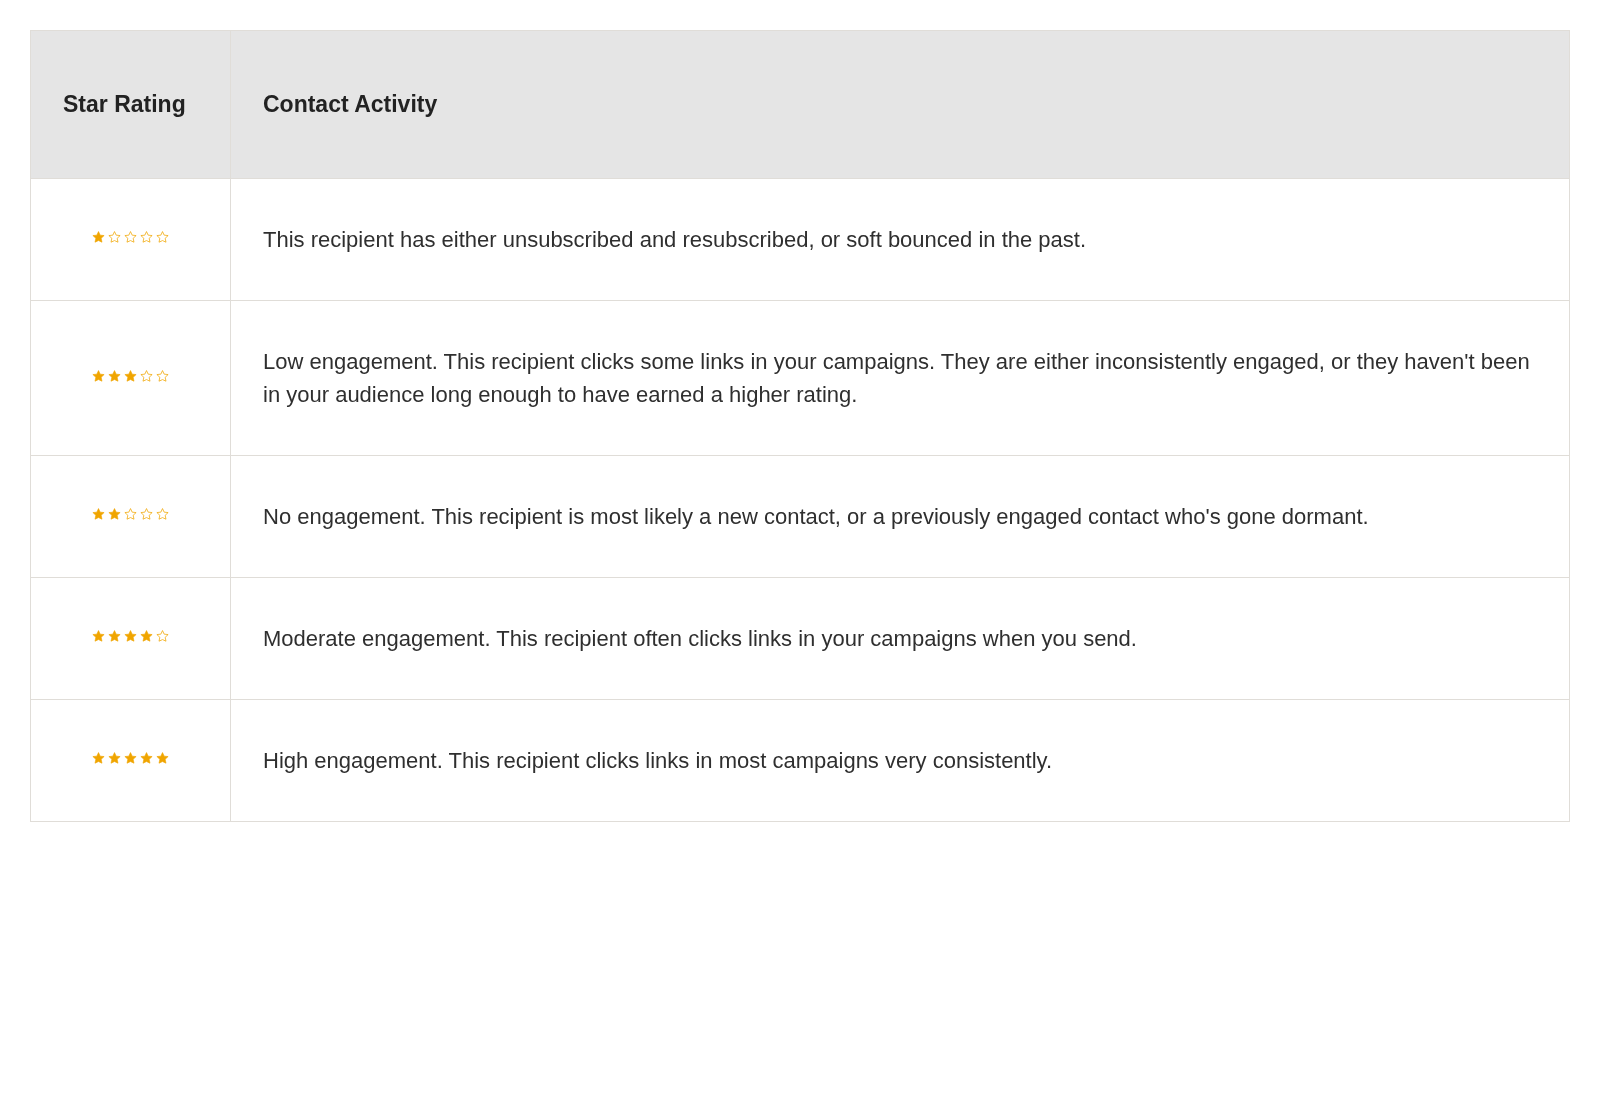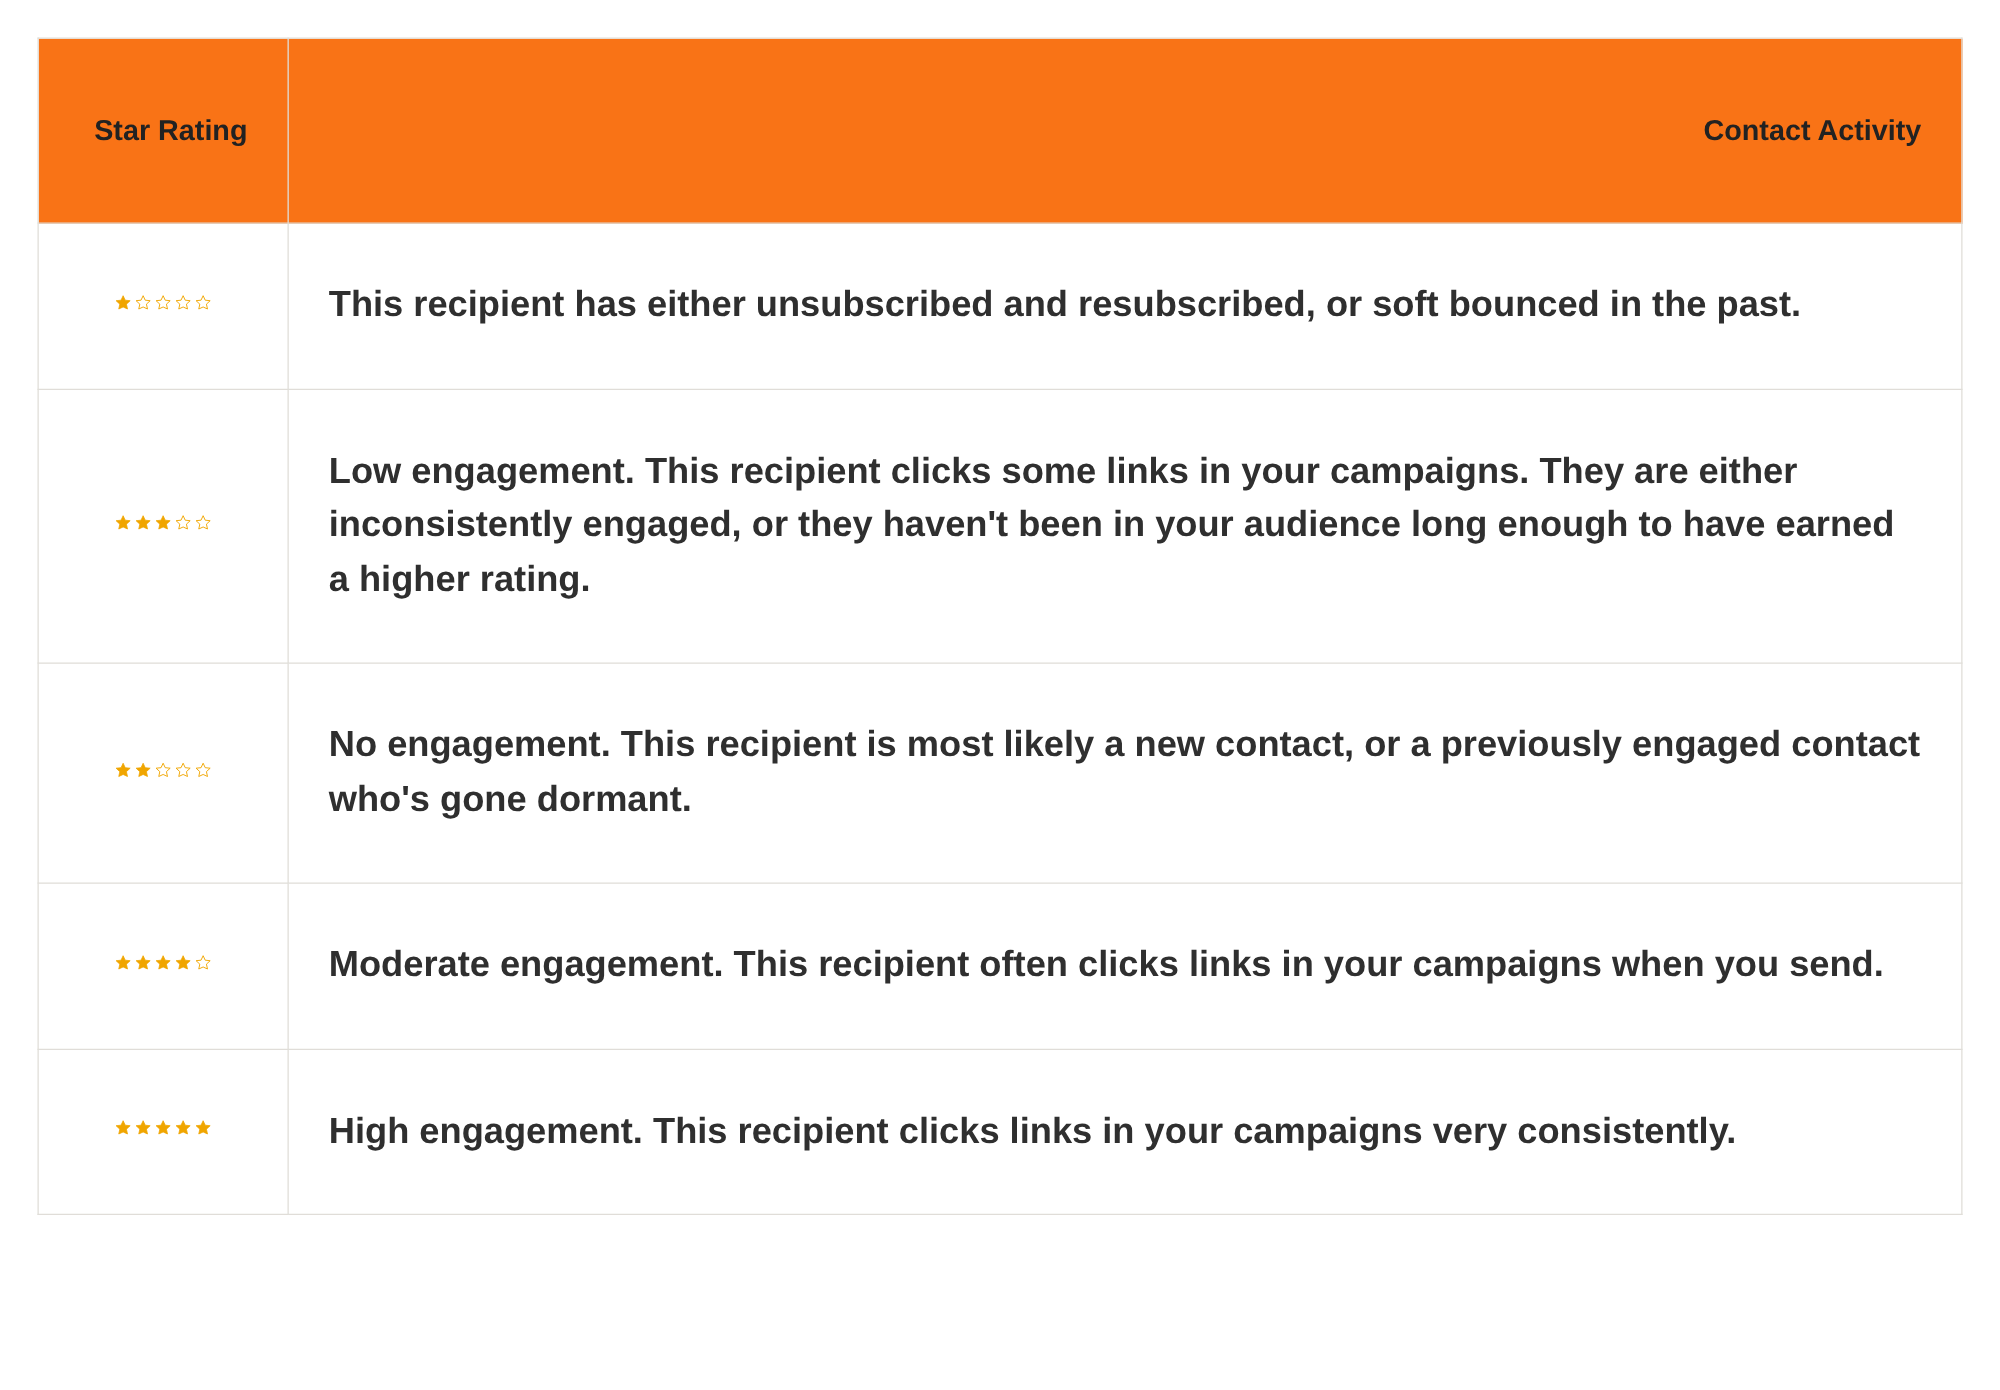--- a/index.html
+++ b/index.html
@@ -20,36 +20,35 @@
     table-layout: fixed;
   }
   table.rating th,
   table.rating td {
     border: 1px solid #e0ddd8;
     padding: 44px 32px;
     text-align: left;
     vertical-align: middle;
   }
   table.rating th {
-    background: #f97316;
-    text-align: right;
+    background: #e5e5e5;
+    text-align: left;
     font-weight: 600;
     font-size: 23px;
     color: #222222;
     padding-top: 60px;
     padding-bottom: 60px;
   }
   table.rating th.col-star {
     width: 200px;
   }
   table.rating td.desc {
-    font-size: 29px;
+    font-size: 22px;
     line-height: 1.5;
     color: #2f2f2f;
-    font-weight: bold;
   }
   table.rating td.star-cell {
     text-align: center;
     white-space: nowrap;
   }
   .stars {
     display: inline-flex;
     gap: 1px;
     align-items: center;
   }
@@ -231,17 +230,17 @@
                 <svg viewBox="0 0 24 24">
                   <path d="M12 2.5l2.67 5.74 6.33.66-4.77 4.38 1.35 6.22L12 16.9l-5.58 2.6 1.35-6.22L3 8.9l6.33-.66L12 2.5z"></path>
                 </svg>
               </span>
               <span class="star-icon star-fill">
                 <svg viewBox="0 0 24 24">
                   <path d="M12 2.5l2.67 5.74 6.33.66-4.77 4.38 1.35 6.22L12 16.9l-5.58 2.6 1.35-6.22L3 8.9l6.33-.66L12 2.5z"></path>
                 </svg>
               </span>
             </span></td>
-          <td class="desc">High engagement. This recipient clicks links in your campaigns very consistently.</td>
+          <td class="desc">High engagement. This recipient clicks links in most campaigns very consistently.</td>
         </tr>
       </tbody>
   </table>
 </div>
 
 </body></html>

